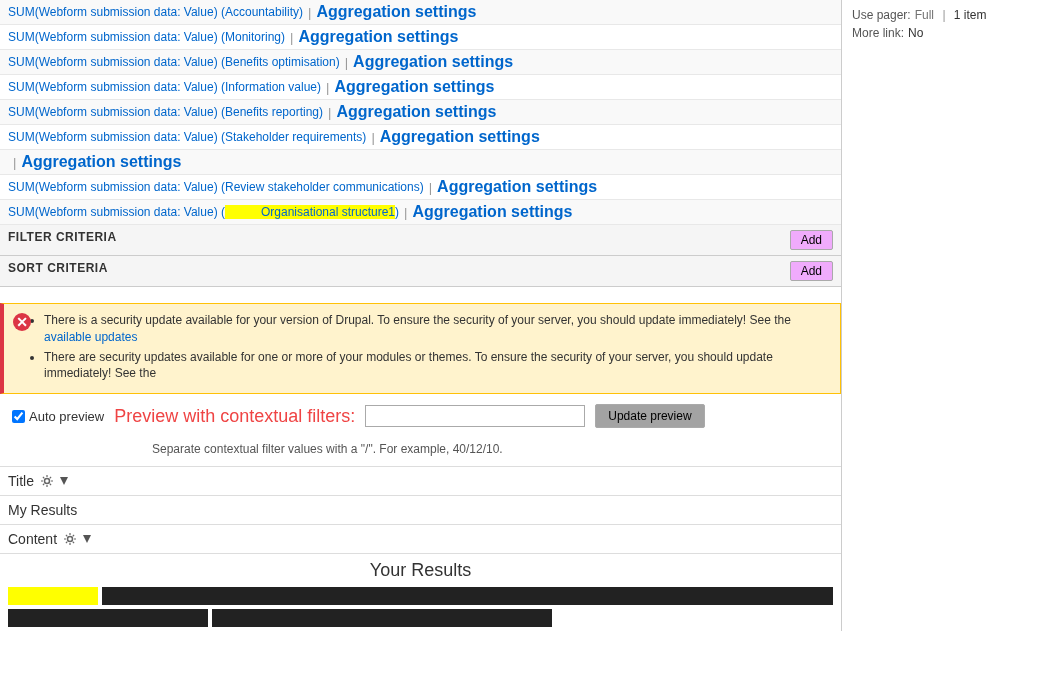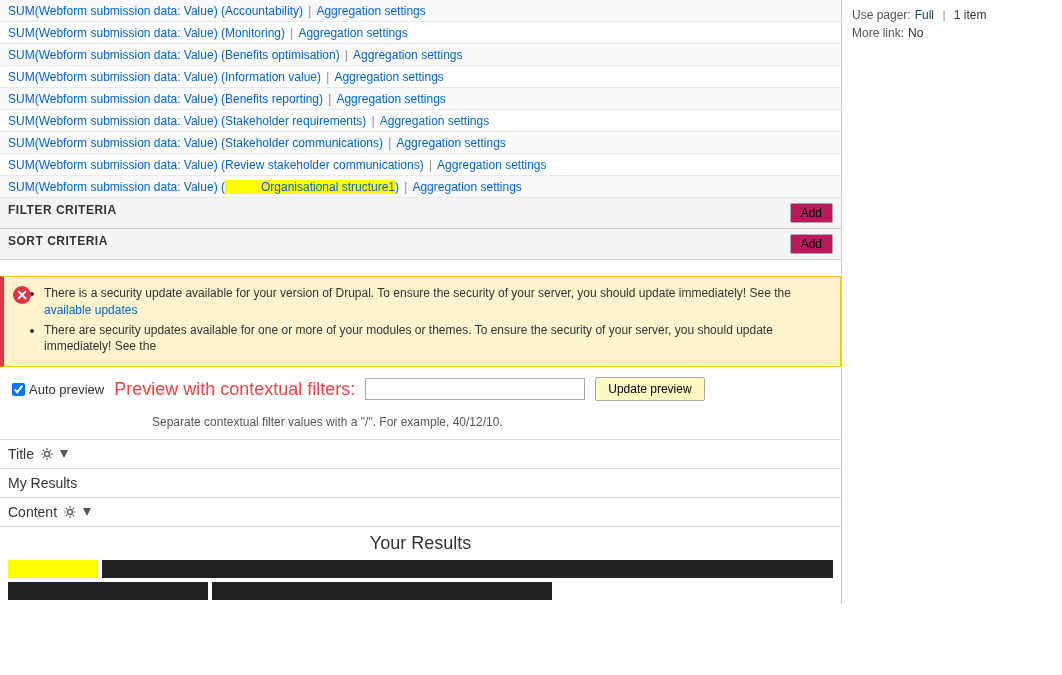--- a/index.html
+++ b/index.html
@@ -44,21 +44,22 @@
     }
 
     .separator {
       color: #999;
       margin: 0 5px;
     }
 
     .agg-link {
       color: #0066cc;
       text-decoration: none;
-      font-size: 12px;
+      font-size: 16px;
+      font-weight: bold;
     }
 
     .highlighted {
       background-color: #ffff00;
       padding-left: 36px;
     }
 
     .section-header {
       display: flex;
       align-items: flex-start;
@@ -66,42 +67,42 @@
       padding: 5px 8px;
       border-bottom: 1px solid #ccc;
       background: #f5f5f5;
       font-weight: bold;
       font-size: 12px;
       text-transform: uppercase;
       letter-spacing: 0.5px;
     }
 
     .add-btn {
-      background: #be185d;
+      background: #f0abfc;
       border: 1px solid #aaa;
       padding: 2px 10px;
       font-size: 12px;
       cursor: pointer;
       border-radius: 2px;
     }
 
     .right-panel-row {
       display: flex;
       align-items: center;
       margin-bottom: 4px;
       font-size: 12px;
     }
 
     .right-label {
       color: #555;
       margin-right: 4px;
     }
 
     .right-link {
-      color: #0c4a6e;
+      color: #737373;
       text-decoration: none;
     }
 
     .right-value {
       color: #333;
     }
 
     .spacer {
       height: 16px;
     }
@@ -164,21 +165,21 @@
     }
 
     .contextual-input {
       border: 1px solid #aaa;
       padding: 3px 6px;
       font-size: 12px;
       width: 220px;
     }
 
     .update-btn {
-      background: #fef9c3;
+      background: #a3a3a3;
       border: 1px solid #aaa;
       padding: 4px 12px;
       font-size: 12px;
       cursor: pointer;
       border-radius: 2px;
     }
 
     .filter-hint {
       font-size: 12px;
       color: #555;
@@ -299,21 +300,20 @@
       <a href="#" class="field-link">SUM(Webform submission data: Value) (Benefits reporting)</a>
       <span class="separator">|</span>
       <a href="#" class="agg-link">Aggregation settings</a>
     </div>
     <div class="field-row">
       <a href="#" class="field-link">SUM(Webform submission data: Value) (Stakeholder requirements)</a>
       <span class="separator">|</span>
       <a href="#" class="agg-link">Aggregation settings</a>
     </div>
     <div class="field-row">
-      <a href="#" class="field-link">SUM(Webform submission data: Value) (Stakeholder communications)</a>
       <span class="separator">|</span>
       <a href="#" class="agg-link">Aggregation settings</a>
     </div>
     <div class="field-row">
       <a href="#" class="field-link">SUM(Webform submission data: Value) (Review stakeholder communications)</a>
       <span class="separator">|</span>
       <a href="#" class="agg-link">Aggregation settings</a>
     </div>
 
     <div class="field-row">

